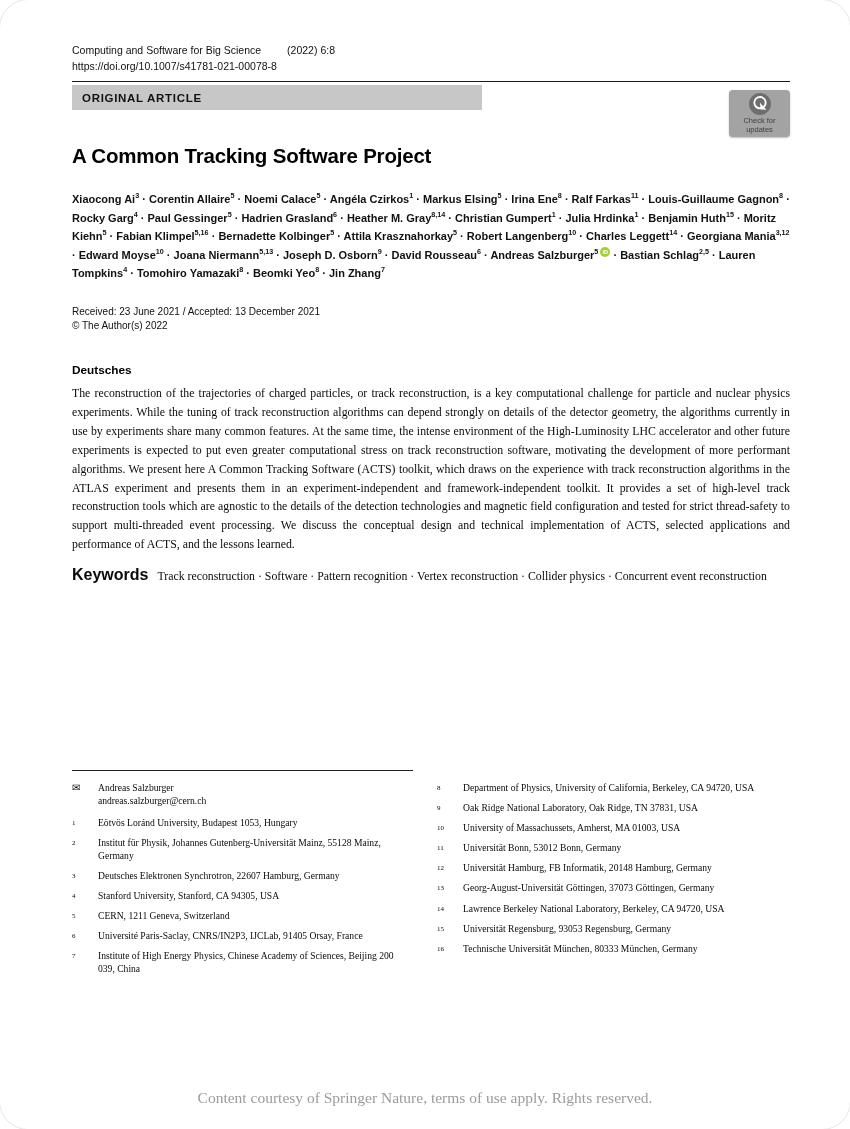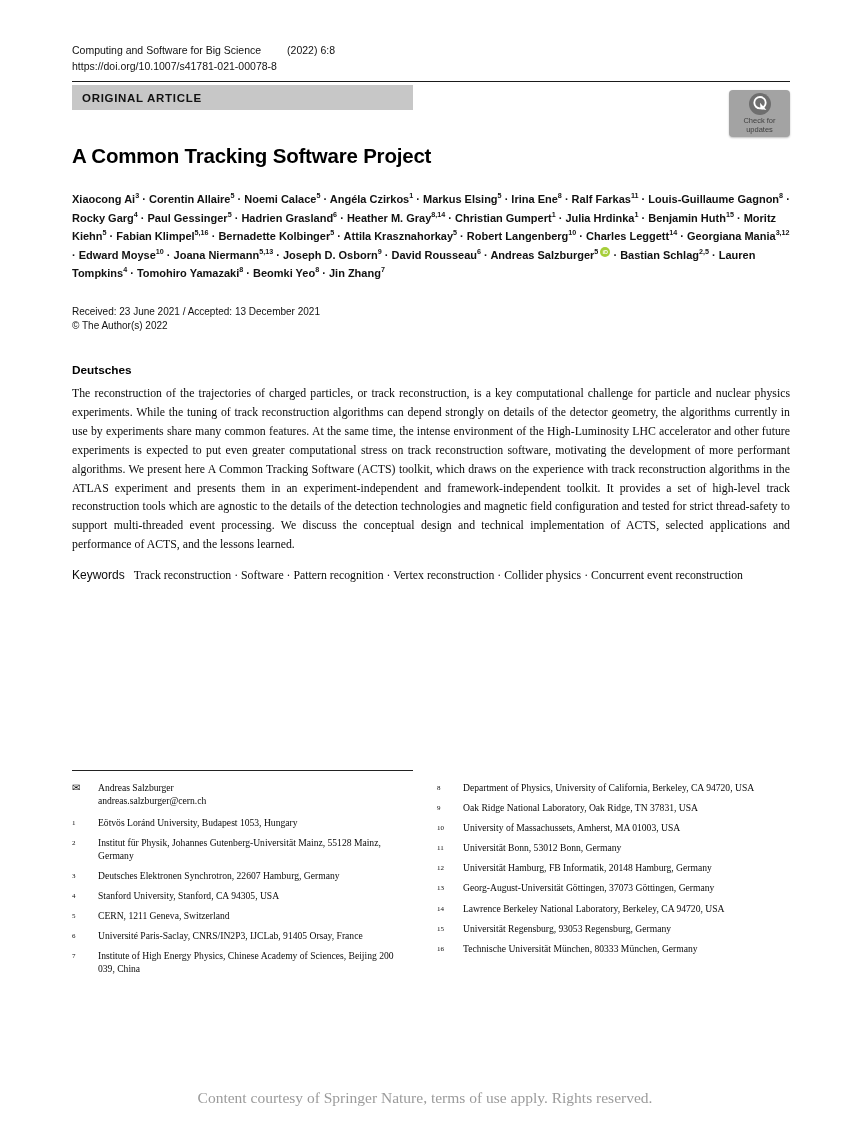--- a/index.html
+++ b/index.html
@@ -6,30 +6,31 @@
   html,body { margin:0; padding:0; background:#ffffff; }
   .page {
     position: relative;
     width: 850px; height: 1129px;
     background: #ffffff;
     font-family: "Liberation Sans", sans-serif;
     color: #000;
     padding: 44px 60px 0 72px;
     overflow: hidden;
     outline: 1px solid #e6e6e6;
+    border-radius: 28px;
   }
   
   .journal-line { font-size: 10.5px; color: #111; }
   .journal-issue { margin-left: 26px; }
   .doi-line { font-size: 10.5px; margin-top: 4px; color:#111; }
   .head-rule { border: none; border-top: 1.6px solid #1a1a1a; margin: 9px 0 0 0; }
 
   .article-row { position: relative; margin-top: 3px; height: 25px; }
   .article-type-bar {
-    width: 341px; height: 25px; background: #c7c7c7;
+    width: 410px; height: 25px; background: #c7c7c7;
     display: flex; align-items: center; padding-left: 10px;
     font-weight: bold; font-size: 11.5px; letter-spacing: .7px; color:#111;
   }
   .check-updates {
     position: absolute; right: 0; top: 5px;
     width: 61px; height: 47px; background: #a3a3a3;
     border-radius: 4px; box-shadow: 0 1px 2px rgba(0,0,0,.25);
     display: flex; flex-direction: column; align-items: center;
     padding-top: 3px; cursor: pointer;
   }
@@ -50,21 +51,21 @@
   
   .abstract-heading { margin-top: 29px; font-weight: bold; font-size: 11.8px; }
   .abstract-text {
     margin: 7px 0 0 0; font-family: "Liberation Serif", serif;
     font-size: 11.8px; line-height: 18.9px; text-align: justify; color:#0a0a0a;
   }
   .keywords {
     margin-top: 12px; font-family: "Liberation Serif", serif;
     font-size: 11.8px; line-height: 18.5px; color:#0a0a0a;
   }
-  .kw-label { font-family: "Liberation Sans", sans-serif; font-weight: normal; font-size: 12px; margin-right: 9px; }
+  .kw-label { font-family: "Liberation Sans", sans-serif; font-weight: bold; font-size: 16px; margin-right: 9px; }
 
   
   .footnotes { position: absolute; left: 72px; right: 60px; top: 770px; }
   .fn-rule { width: 341px; border: none; border-top: 1.2px solid #222; margin: 0; }
   .fn-cols { display: flex; margin-top: 11px; font-family: "Liberation Serif", serif; font-size: 9.6px; line-height: 12.6px; color:#0a0a0a; }
   .fn-col-left  { width: 340px; margin-right: 25px; flex: 0 0 340px; }
   .fn-col-right { flex: 1; }
   .fn-item { display: flex; margin-bottom: 7.5px; }
   .fn-num  { flex: 0 0 26px; font-size: 7px; padding-top: 0; }
   .fn-text { flex: 1; }

